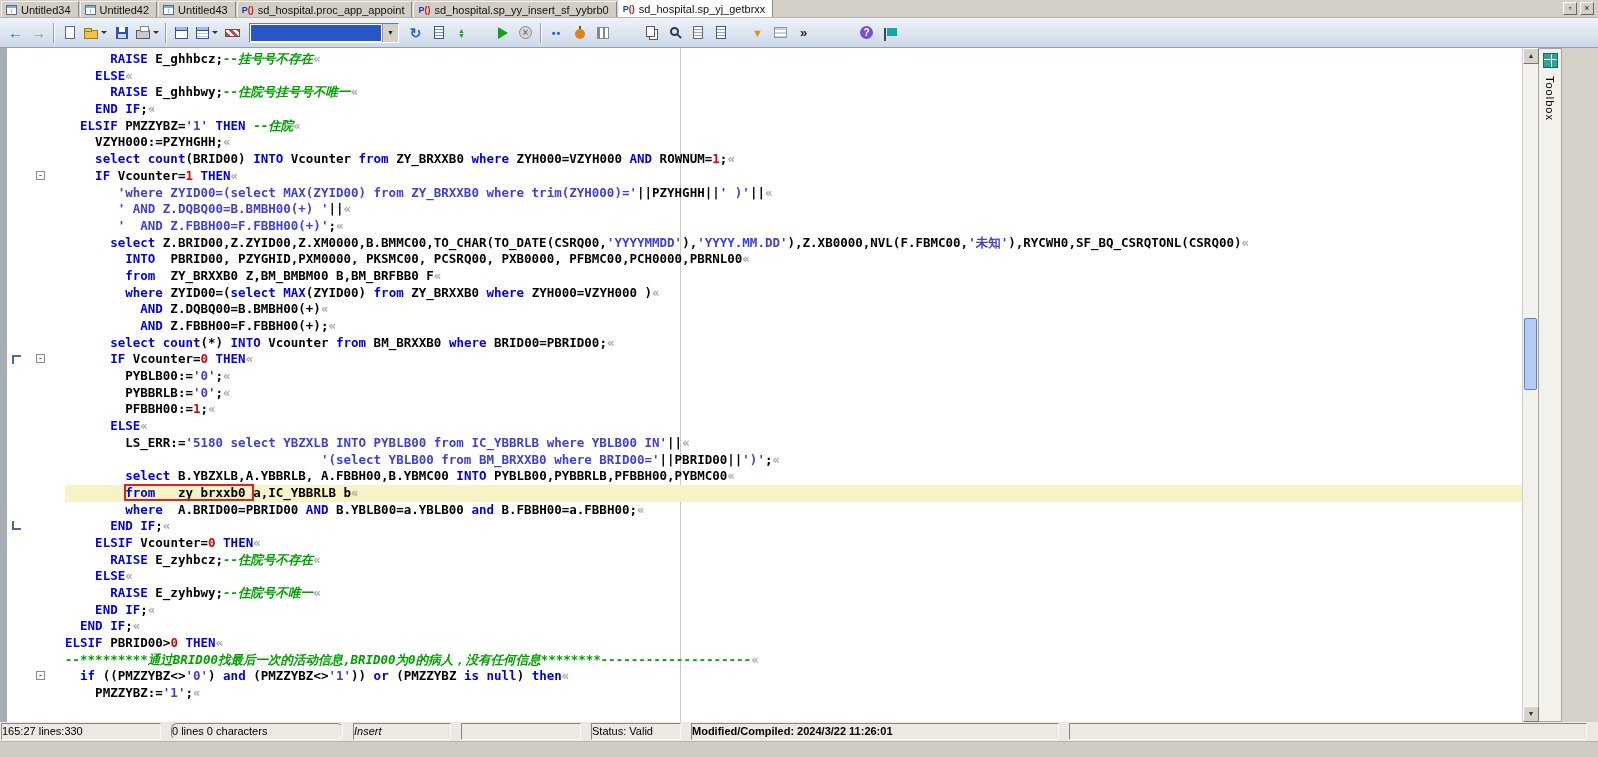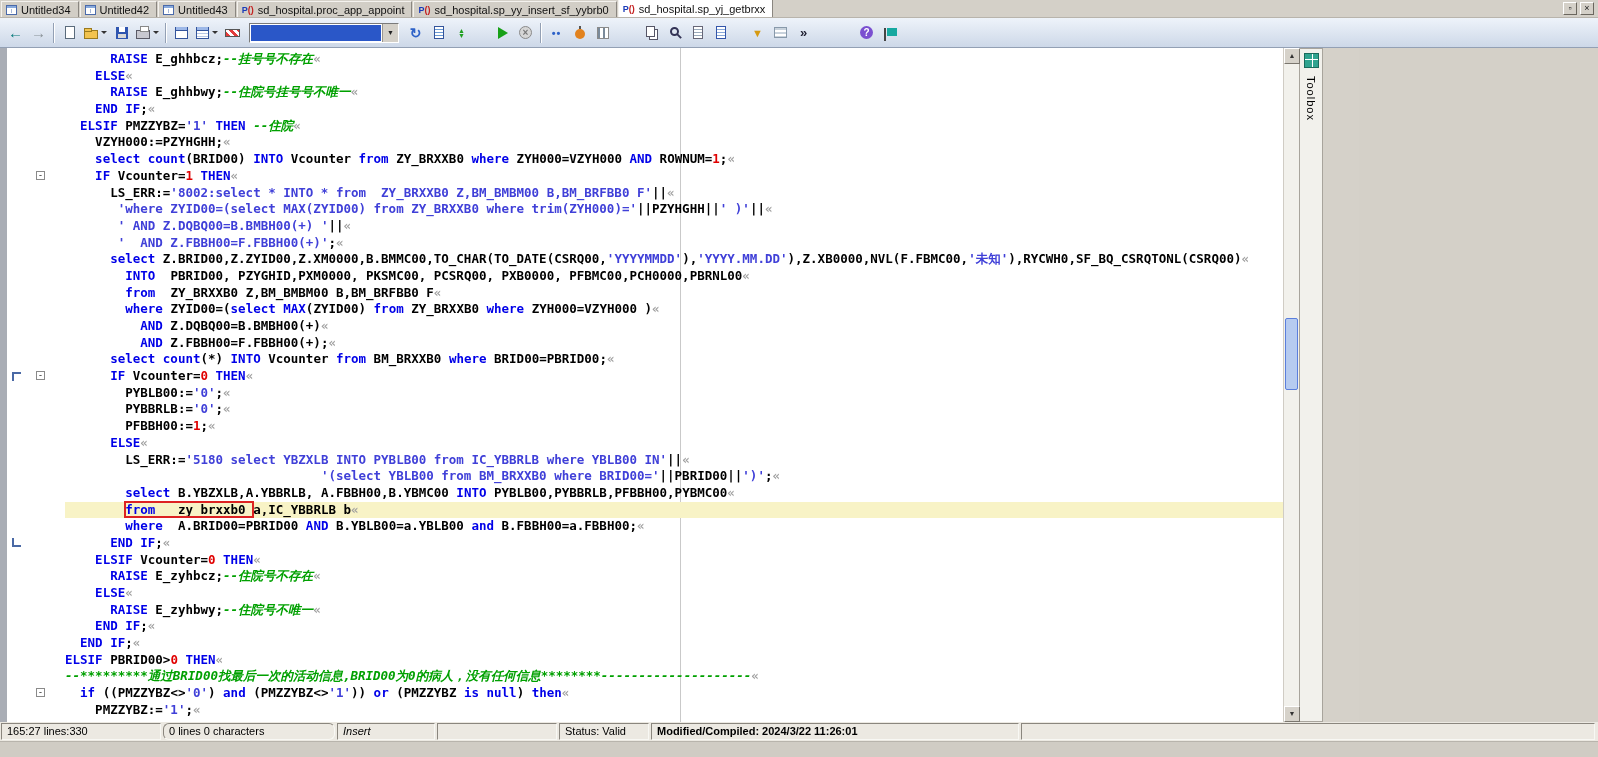--- a/index.html
+++ b/index.html
@@ -62,21 +62,21 @@
   .i-help::before { content:"?"; color:#fff; background:#7a4fd0; border-radius:50%; width:13px; height:13px; text-align:center; line-height:13px; font-weight:bold; font-size:10px; display:inline-block; }
   .i-flag { width:10px; height:8px; background:#16a8a0; position:relative; margin-left:4px; margin-top:-2px; }
   .i-flag::before { content:""; position:absolute; left:-3px; top:0; width:2px; height:13px; background:#444; }
   .tcombo { width:150px; height:20px; border:1px solid; border-color:#7a7a7a #fff #fff #7a7a7a; background:#fff; display:flex; margin:0 5px; }
   .tcombo-val { flex:1; background:#2a57c8; margin:1px; }
   .tcombo-btn { width:16px; background:#d4d0c8; border-left:1px solid #9a968e; font-size:7px; display:flex; align-items:center; justify-content:center; color:#222; }
 
   
   .work { height:674px; display:flex; }
   .leftframe { width:7px; background:#a9adb5; flex:none; }
-  .editor { width:1276px; flex:none; background:#fff; position:relative; overflow:hidden; }
+  .editor { width:1515px; flex:none; background:#fff; position:relative; overflow:hidden; }
   .editor .guide { position:absolute; left:673px; top:0; bottom:0; width:1px; background:#c9c9c9; }
   .codewrap { position:relative; padding-top:3px; }
   .line { display:flex; height:16.7px; font:bold 12.5px "DejaVu Sans Mono",monospace; }
   .gmark { width:22px; flex:none; position:relative; }
   .gfold { width:36px; flex:none; position:relative; }
   .ltext { flex:1; white-space:pre; line-height:16.7px; }
   .line.hl .ltext { background:#f8f3c6; }
   .foldbox { position:absolute; left:7px; top:3px; width:9px; height:9px; border:1px solid #8a8a8a; background:#fff; font:normal 9px/7px "DejaVu Sans Mono",monospace; text-align:center; color:#222; }
   .blk { position:absolute; left:5px; width:9px; height:9px; }
   .blk.begin { top:4px; border-top:2px solid #4a69a5; border-left:2px solid #4a69a5; }
@@ -94,21 +94,21 @@
   
   .rightdock { width:60px; flex:none; background:#d5d1c9; display:flex; }
   .toolboxtab { width:24px; height:100%; background:#f2f1ec; border:1px solid #a8a49c; display:flex; flex-direction:column; align-items:center; padding-top:4px; }
   .toolbox-icon { width:15px; height:15px; background:#2fa38f; border:1px solid #1a6b5c; position:relative; flex:none; }
   .toolbox-icon::before { content:""; position:absolute; left:0; right:0; top:5px; height:1px; background:#fff; }
   .toolbox-icon::after { content:""; position:absolute; top:0; bottom:0; left:7px; width:1px; background:#fff; }
   .toolboxlabel { writing-mode:vertical-rl; font-size:11px; color:#000; margin-top:8px; letter-spacing:1px; }
 
   
   .statusbar { height:19px; background:#ece9e2; display:flex; padding:1px 1px 0 1px; }
-  .sfield { height:17px; border:1px solid; border-color:#8a867e #f8f8f4 #f8f8f4 #8a867e; font-size:11px; line-height:15px; padding-left:5px; white-space:nowrap; overflow:hidden; color:#000; margin-right:2px; flex:none; }
+  .sfield { height:17px; border:1px solid; border-color:#8a867e #f8f8f4 #f8f8f4 #8a867e; font-size:11px; line-height:15px; white-space:nowrap; overflow:hidden; color:#000; margin-right:10px; flex:none; }
   .sfield.bold { font-weight:bold; }
   .sfield.flexfill { flex:1; }
   .bottomstrip { height:16px; background:#d0ccc4; border-top:1px solid #b8b4ac; }
 </style>
 </head>
 <body>
 
 <div class="app">
 
   <div class="tabbar">
@@ -278,25 +278,20 @@
             <span class="gmark"></span>
             <span class="gfold"></span>
             <span class="ltext"><span class="tp">    </span><span class="tk">select</span><span class="tp"> </span><span class="tk">count</span><span class="tp">(BRID00) </span><span class="tk">INTO</span><span class="tp"> Vcounter </span><span class="tk">from</span><span class="tp"> ZY_BRXXB0 </span><span class="tk">where</span><span class="tp"> ZYH000=VZYH000 </span><span class="tk">AND</span><span class="tp"> ROWNUM=</span><span class="tn">1</span><span class="tp">;</span><span class="tg">«</span></span>
           </div>
           <div class="line">
             <span class="gmark"></span>
             <span class="gfold">
               <span class="foldbox">-</span>
             </span>
             <span class="ltext"><span class="tp">    </span><span class="tk">IF</span><span class="tp"> Vcounter=</span><span class="tn">1</span><span class="tp"> </span><span class="tk">THEN</span><span class="tg">«</span></span>
-          </div>
-          <div class="line">
-            <span class="gmark"></span>
-            <span class="gfold"></span>
-            <span class="ltext"><span class="tp">      LS_ERR:=</span><span class="ts">'8002:select * INTO * from  ZY_BRXXB0 Z,BM_BMBM00 B,BM_BRFBB0 F'</span><span class="tp">||</span><span class="tg">«</span></span>
           </div>
           <div class="line">
             <span class="gmark"></span>
             <span class="gfold"></span>
             <span class="ltext"><span class="tp">       </span><span class="ts">'where ZYID00=(select MAX(ZYID00) from ZY_BRXXB0 where trim(ZYH000)='</span><span class="tp">||PZYHGHH||</span><span class="ts">' )'</span><span class="tp">||</span><span class="tg">«</span></span>
           </div>
           <div class="line">
             <span class="gmark"></span>
             <span class="gfold"></span>
             <span class="ltext"><span class="tp">       </span><span class="ts">' AND Z.DQBQ00=B.BMBH00(+) '</span><span class="tp">||</span><span class="tg">«</span></span>

